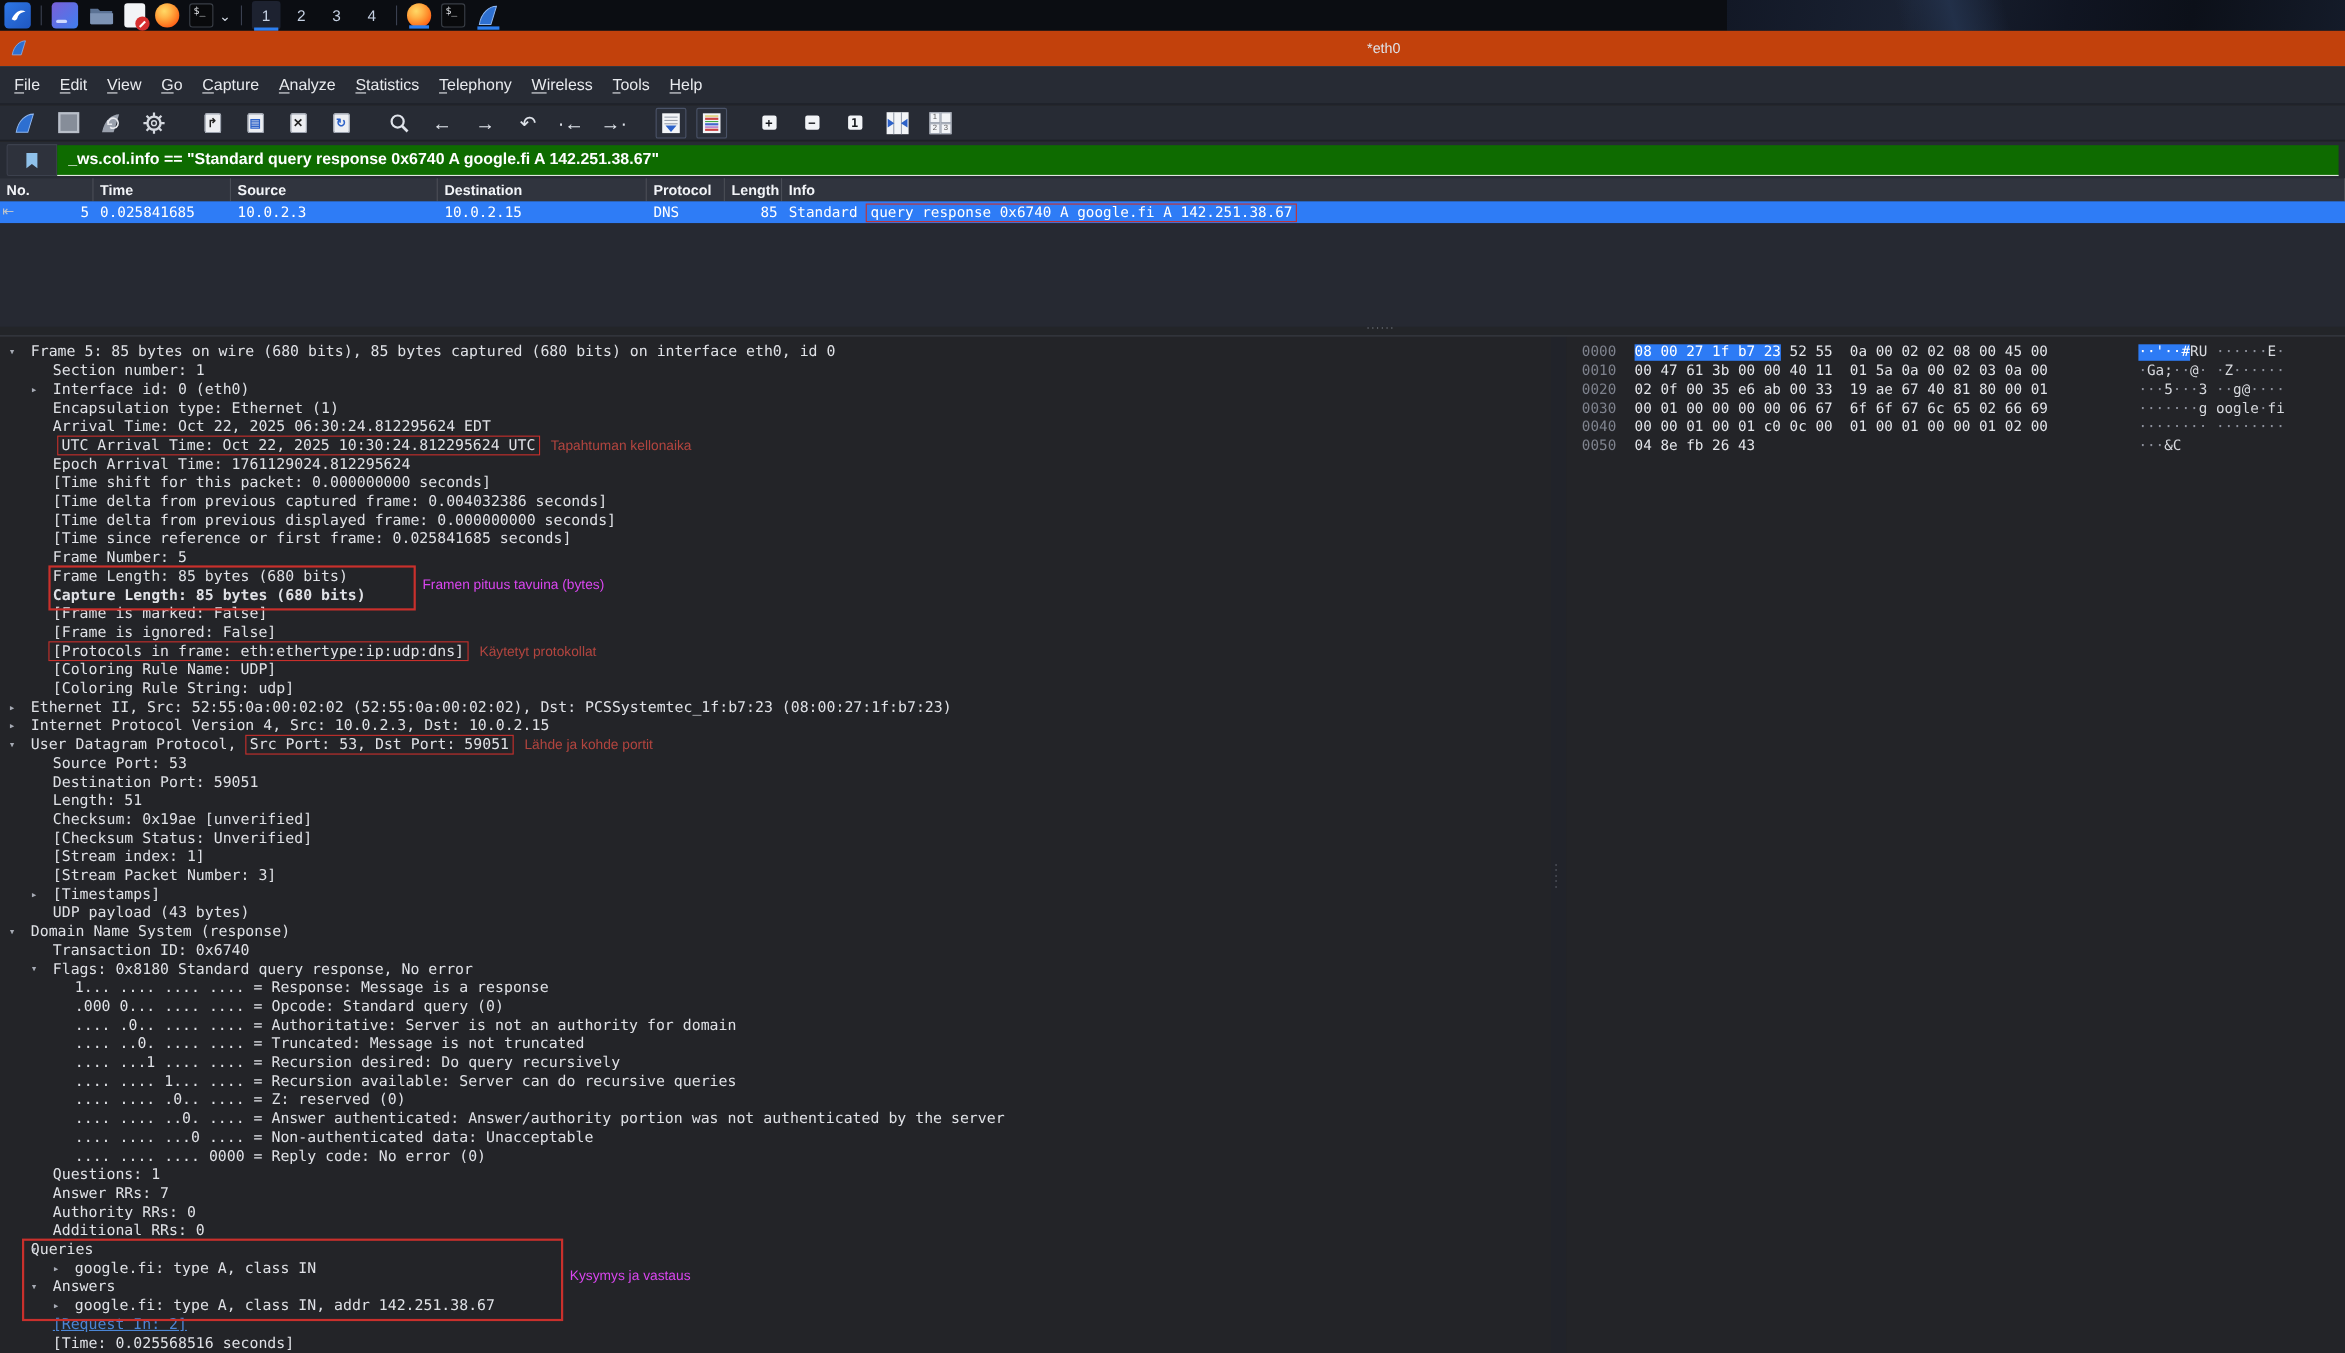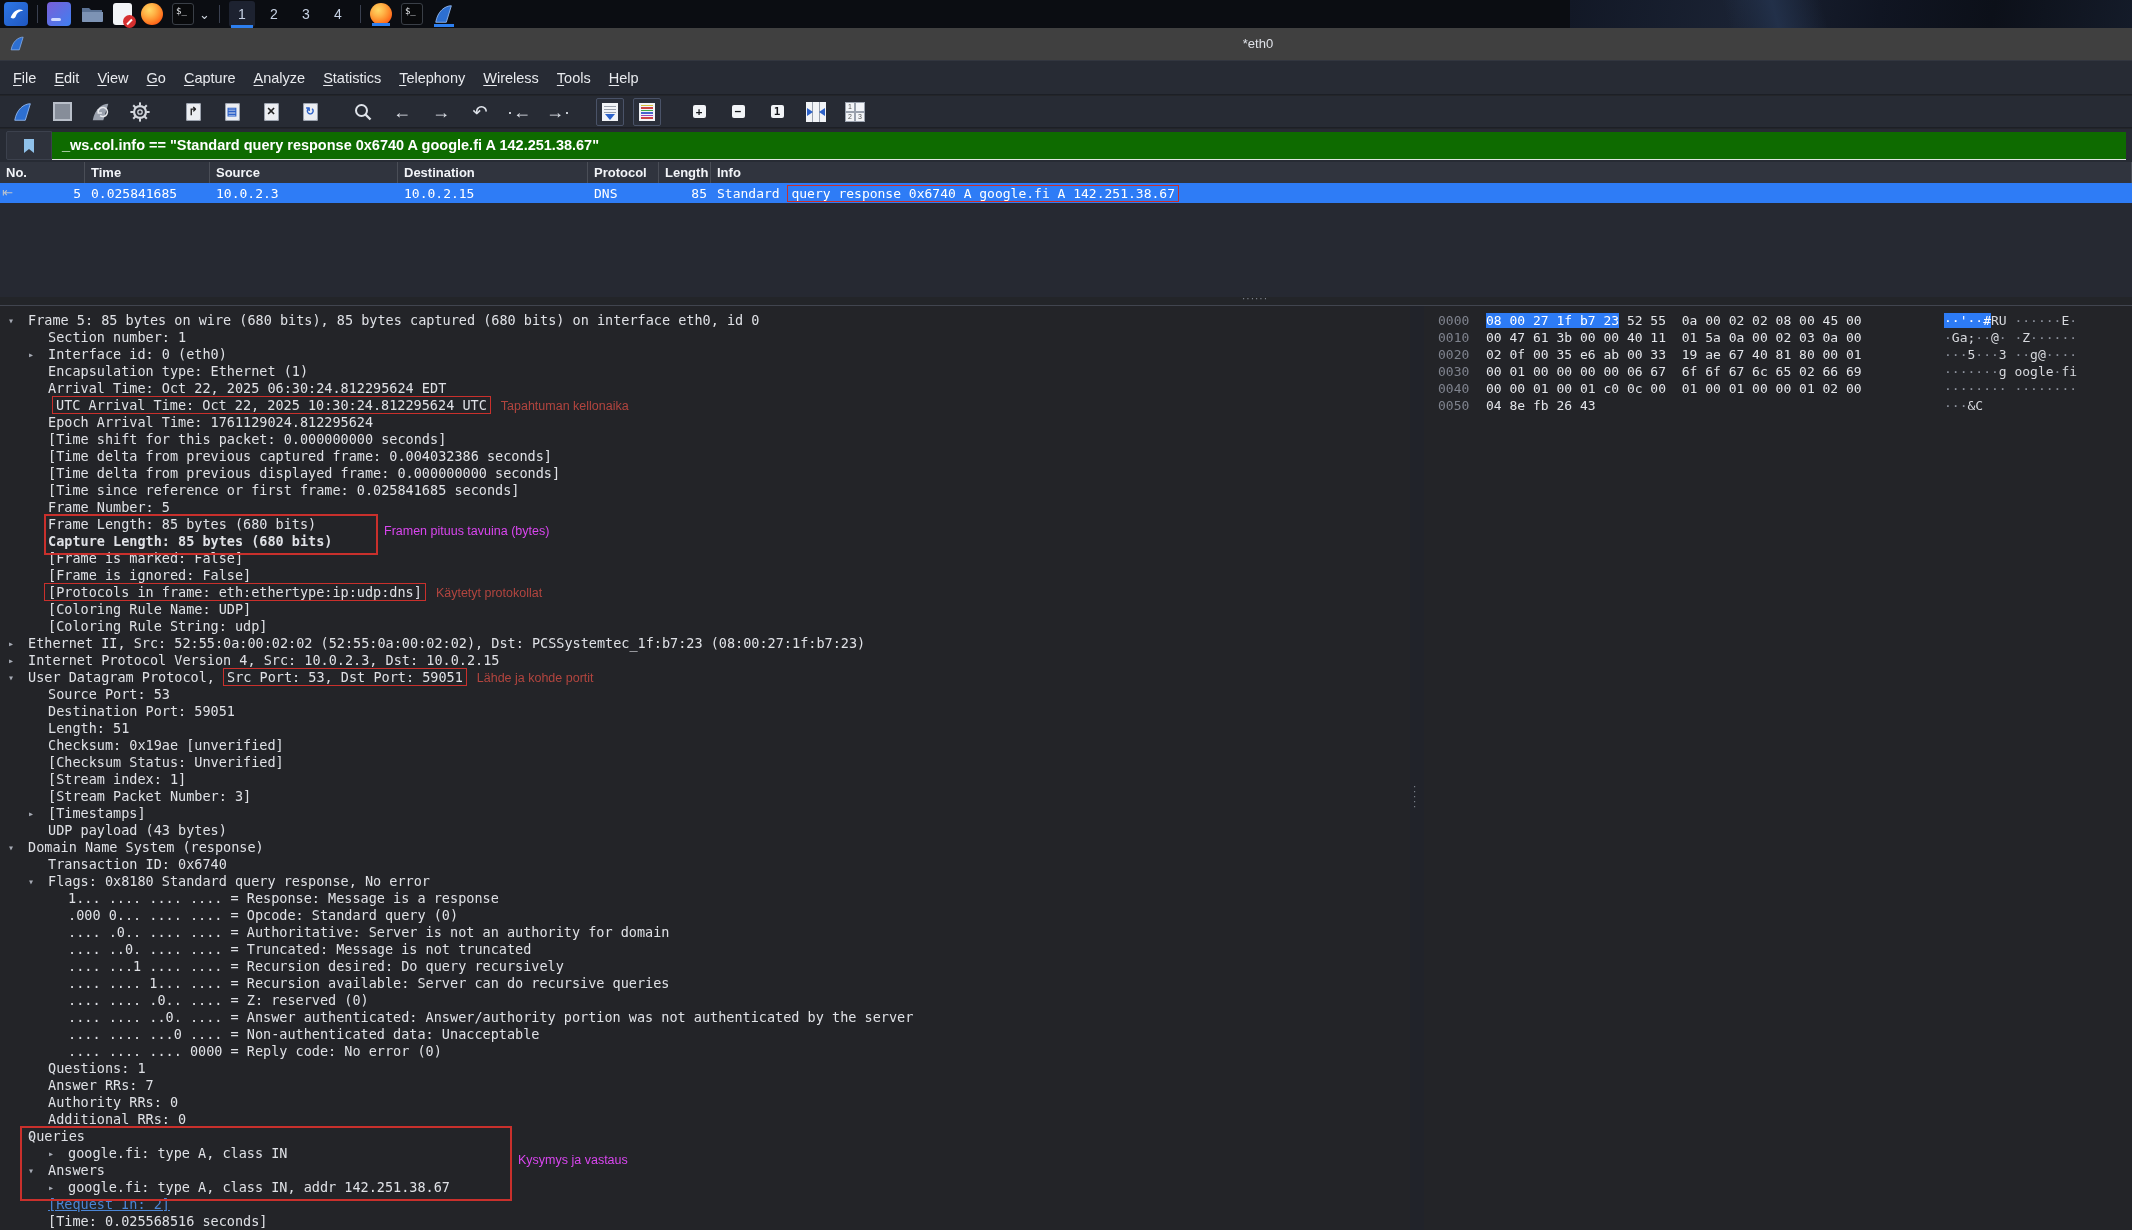--- a/index.html
+++ b/index.html
@@ -30,21 +30,21 @@
   .chev{color:#cfd6e0;font-size:13px;margin-left:-4px;}
   .tb-sep{width:1px;height:18px;background:#3a4050;}
   .ws{width:26px;height:26px;display:flex;align-items:center;justify-content:center;
       color:#c7d2e4;font-size:14px;position:relative;border-radius:3px;}
   .ws.active{background:#1d2230;}
   .ws.active:after,.tb-active:after{content:"";position:absolute;left:2px;right:2px;bottom:-1px;height:3px;background:#2d7ff0;}
   .tb-active{position:relative;}
   .fin-svg{display:block;}
 
   
-  .titlebar{position:absolute;left:0;top:28px;width:2132px;height:32px;background:#404040;border-bottom:1px solid #32363f;}
+  .titlebar{position:absolute;left:0;top:28px;width:2132px;height:32px;background:#c2410c;border-bottom:1px solid #32363f;}
   .titlebar .t-icon{position:absolute;left:9px;top:7px;}
   .titlebar .t-text{position:absolute;left:1258px;top:8px;transform:translateX(-50%);
       color:#dfe2e8;font-size:13px;}
 
   
   .menubar{position:absolute;left:0;top:61px;width:2132px;height:34px;background:#272b34;
       display:flex;align-items:center;padding-left:4px;box-sizing:border-box;border-bottom:1px solid #1c1f26;}
   .menu-item{color:#e8eaee;font-size:14.5px;padding:0 9px;cursor:default;}
   .menu-item u{text-decoration:underline;text-underline-offset:2px;}
 

